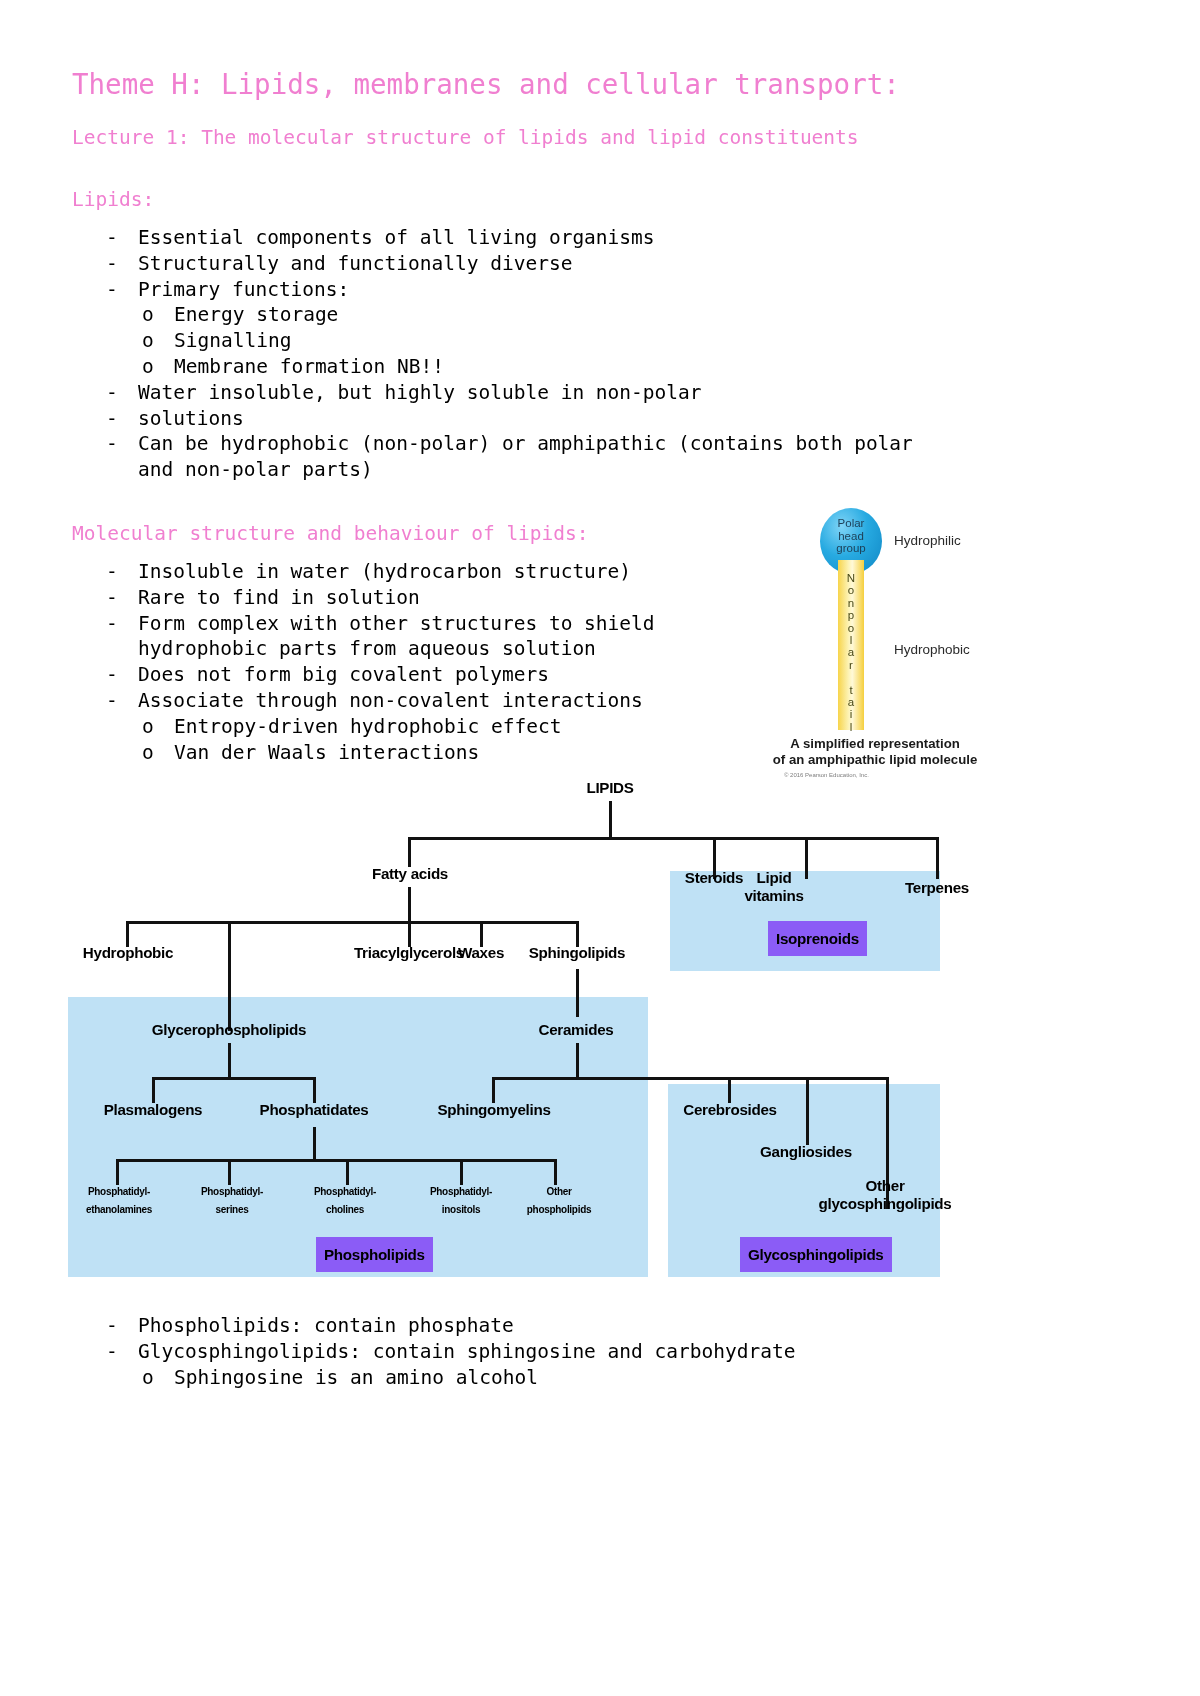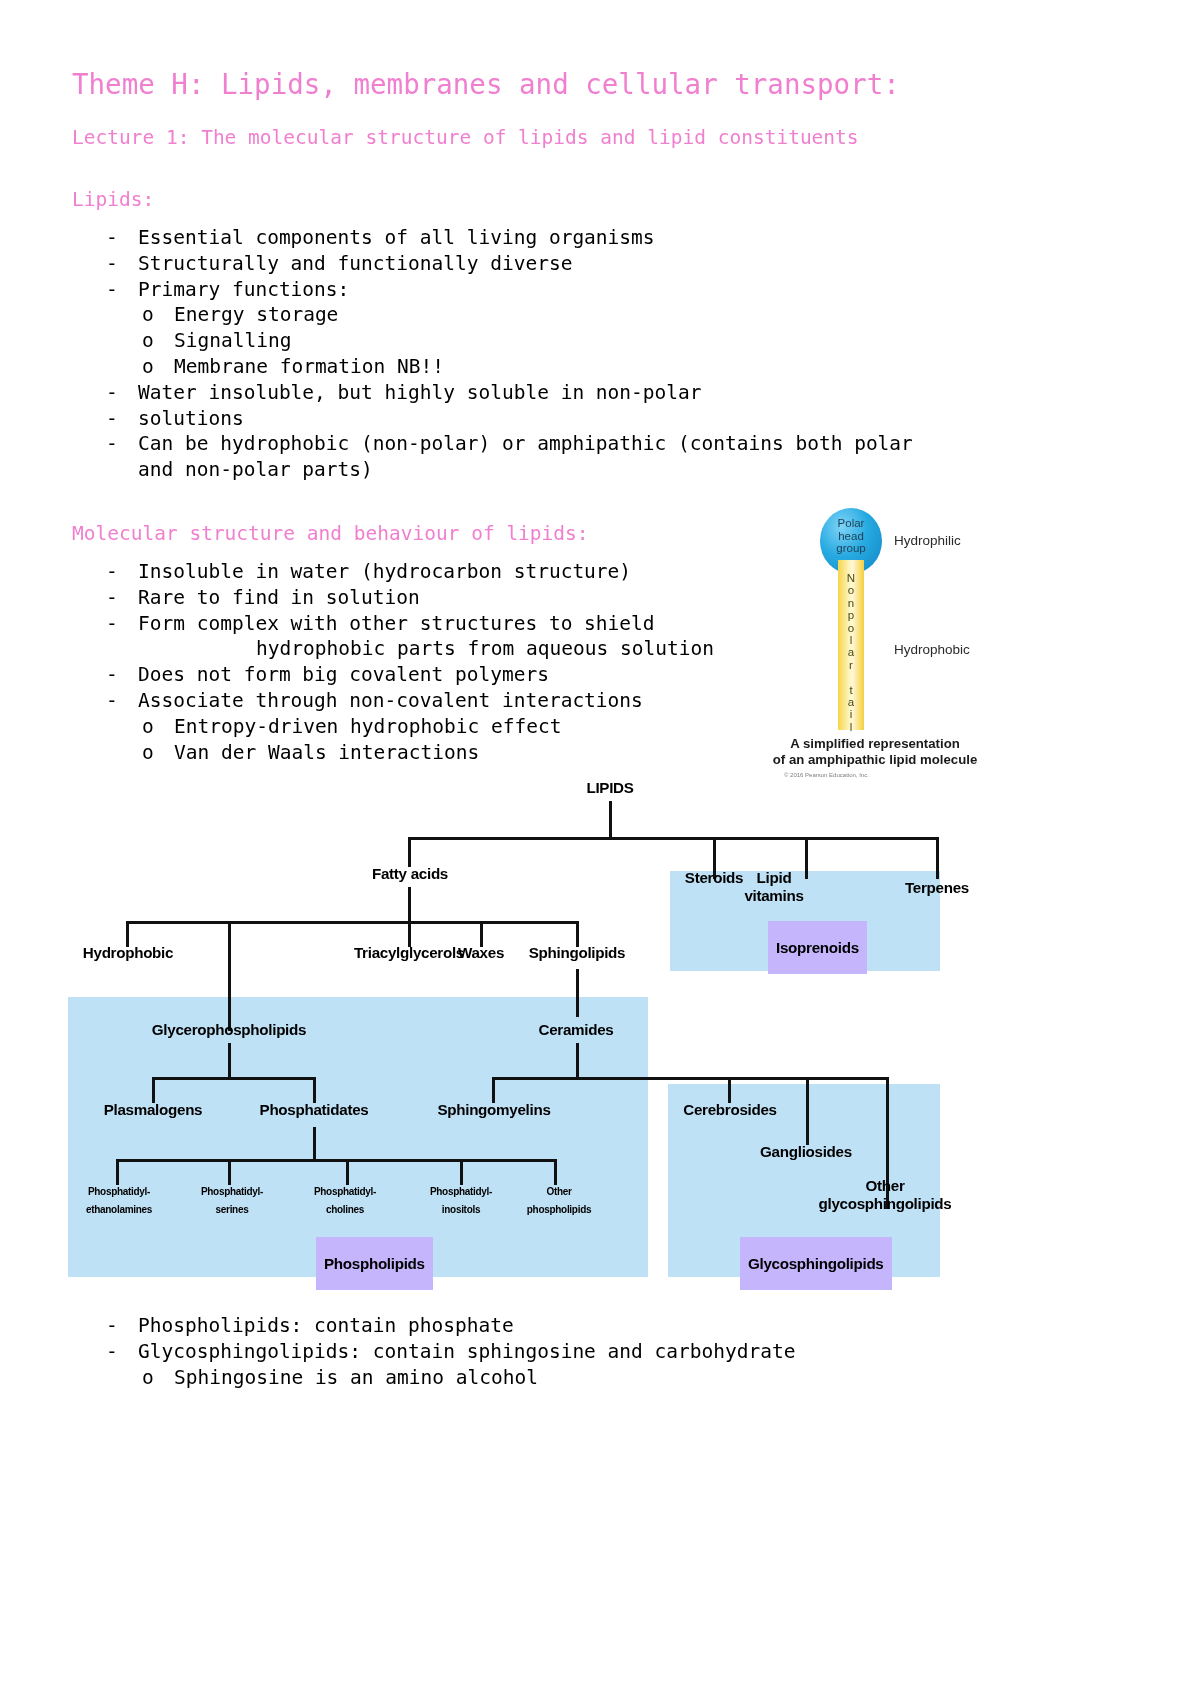--- a/index.html
+++ b/index.html
@@ -184,25 +184,25 @@
     width: 3px;
     background: #111;
   }
   .hline {
     position: absolute;
     height: 3px;
     background: #111;
   }
   .tagbox {
     position: absolute;
-    background: #c4b5fd;
+    background: #8b5cf6;
     font-size: 15.2px;
     font-weight: bold;
     color: #000;
-    padding: 18px 8px;
+    padding: 9px 8px;
     text-align: center;
     letter-spacing: -0.3px;
   }
 
   
   .bottom-bullets { margin-top: 12px; }
 </style>
 </head>
 <body>
 
@@ -229,21 +229,21 @@
     <li style="padding-left:32px;"><span>and non-polar parts)</span></li>
   </ul>
 
   <div class="section-heading">Molecular structure and behaviour of lipids:</div>
 
   <div class="text-col">
     <ul class="bullets">
       <li><span class="dash">-</span><span>Insoluble in water (hydrocarbon structure)</span></li>
       <li><span class="dash">-</span><span>Rare to find in solution</span></li>
       <li><span class="dash">-</span><span>Form complex with other structures to shield</span></li>
-      <li style="padding-left:32px;text-align:center;"><span>hydrophobic parts from aqueous solution</span></li>
+      <li style="padding-left:32px;"><span>hydrophobic parts from aqueous solution</span></li>
       <li><span class="dash">-</span><span>Does not form big covalent polymers</span></li>
       <li><span class="dash">-</span><span>Associate through non-covalent interactions</span></li>
       <ul class="sub">
         <li><span class="circ">o</span><span>Entropy-driven hydrophobic effect</span></li>
         <li><span class="circ">o</span><span>Van der Waals interactions</span></li>
       </ul>
     </ul>
   </div>
 
   <div class="lipid-figure">

